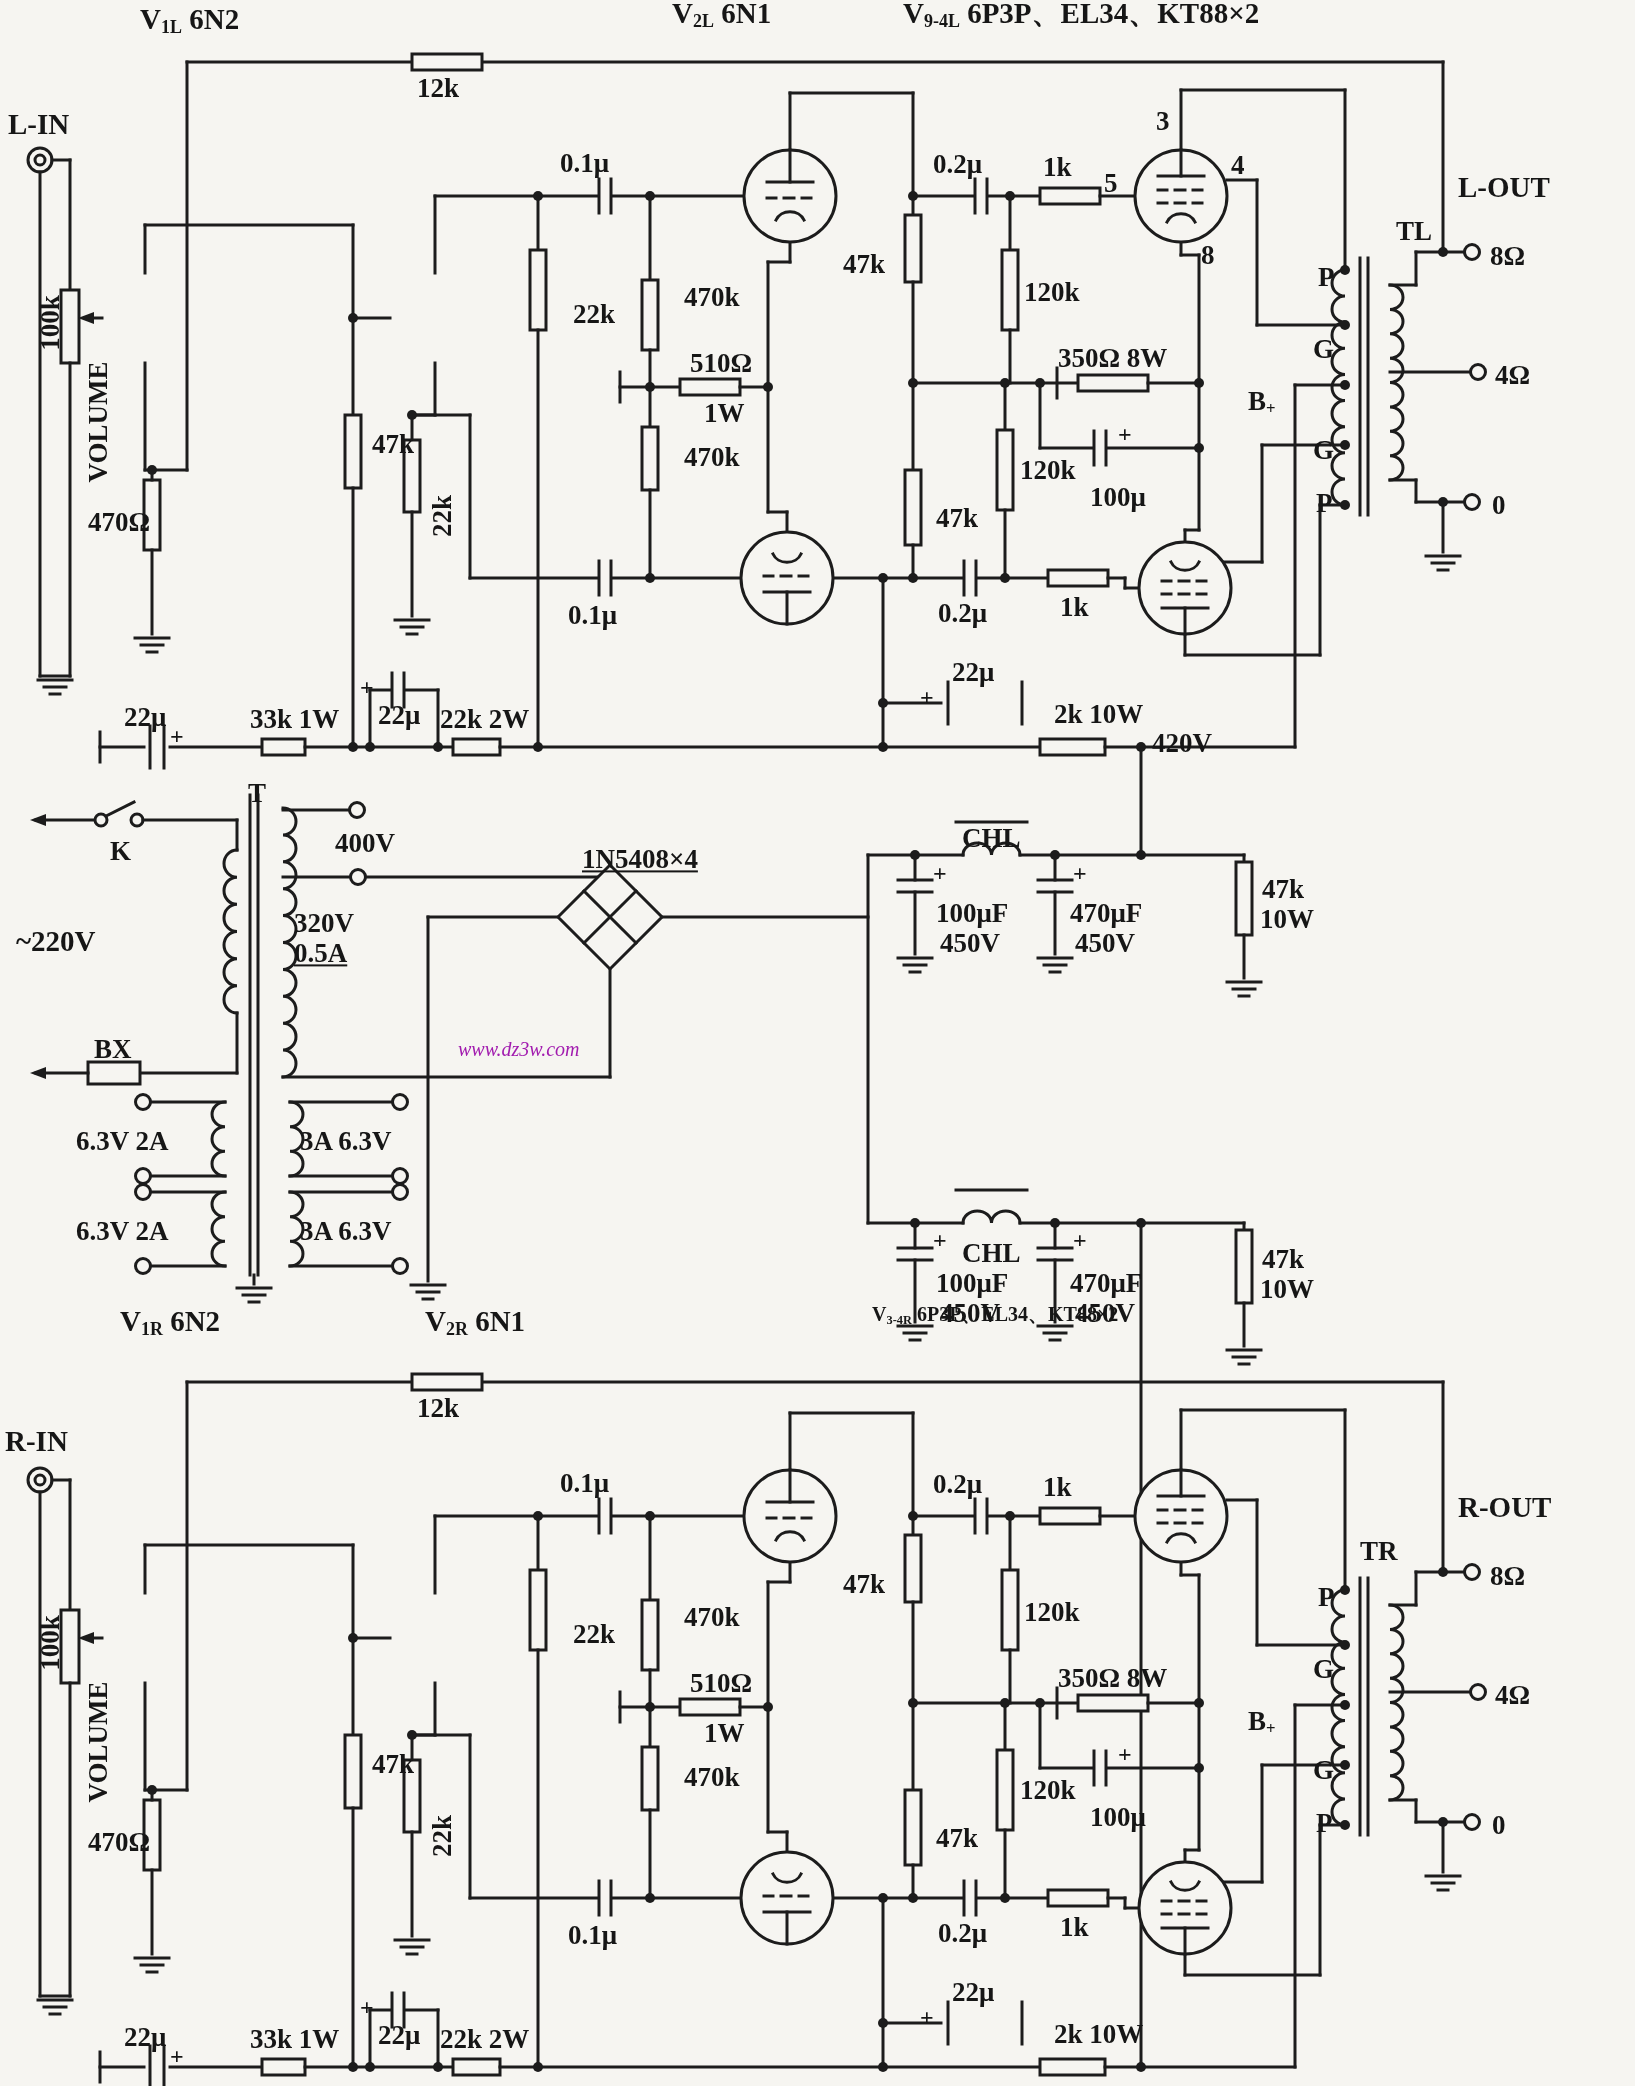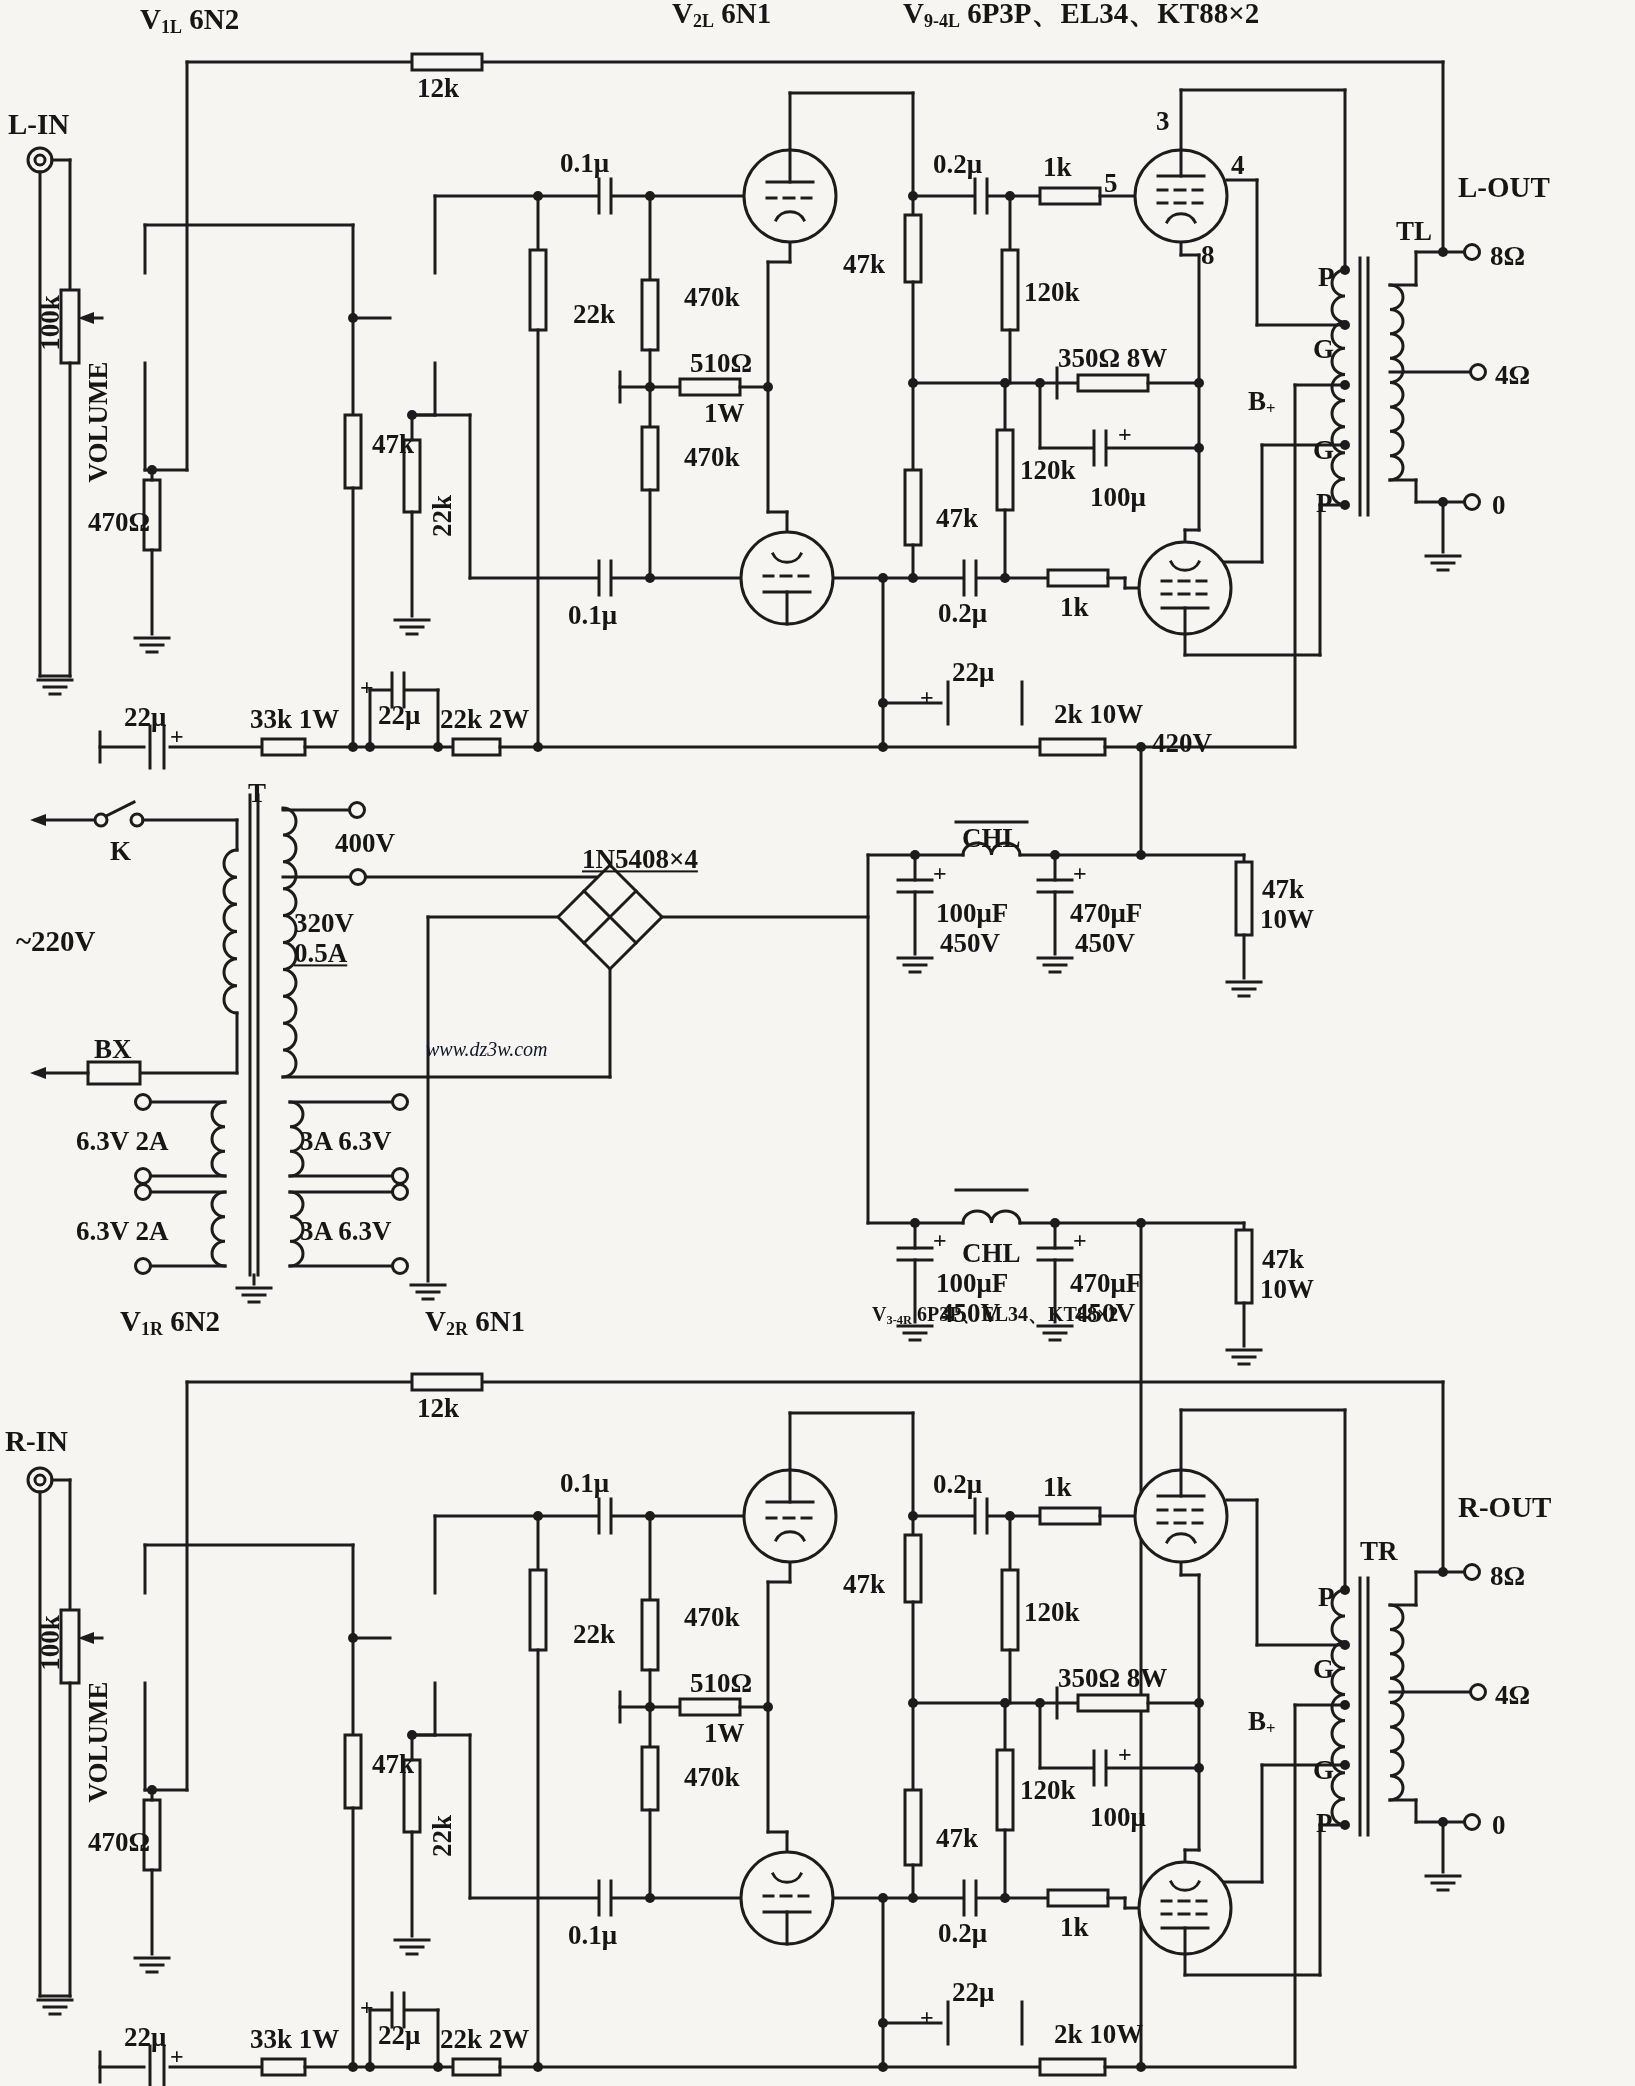--- a/index.html
+++ b/index.html
@@ -4,21 +4,21 @@
 <style>
   html,body{margin:0;padding:0;background:#e8e6e1;}
   #page{position:relative;width:1635px;height:2086px;background:#f6f5f1;overflow:hidden;
         font-family:"Liberation Serif","DejaVu Serif",serif;}
   #cir{position:absolute;left:0;top:0;}
   #labels{position:absolute;left:0;top:0;width:100%;height:100%;pointer-events:none;}
   .lbl{position:absolute;white-space:nowrap;color:#161616;font-weight:700;
        font-size:27px;line-height:1;transform:translate(0,-80%);}
   .lbl sub{font-size:0.62em;vertical-align:-0.25em;font-weight:700;margin-top:25px;}
   .rot{transform:translate(-50%,-50%) rotate(-90deg);}
-  .wm{font-style:italic;color:#0f172a;font-weight:400;font-family:"Liberation Serif",serif;}
+  .wm{font-style:italic;color:#a21caf;font-weight:400;font-family:"Liberation Serif",serif;padding-left:32px;}
 </style>
 </head>
 <body>
 
 <div id="page">
   <svg id="cir" width="1635" height="2086" viewBox="0 0 1635 2086" xmlns="http://www.w3.org/2000/svg">
       <g stroke="#1c1c1c" stroke-width="3" stroke-linecap="square" fill="none">
         <path d="M187 62 L412 62" fill="none"></path>
         <path d="M482 62 L1443 62" fill="none"></path>
         <path d="M1443 62 L1443 252" fill="none"></path>

